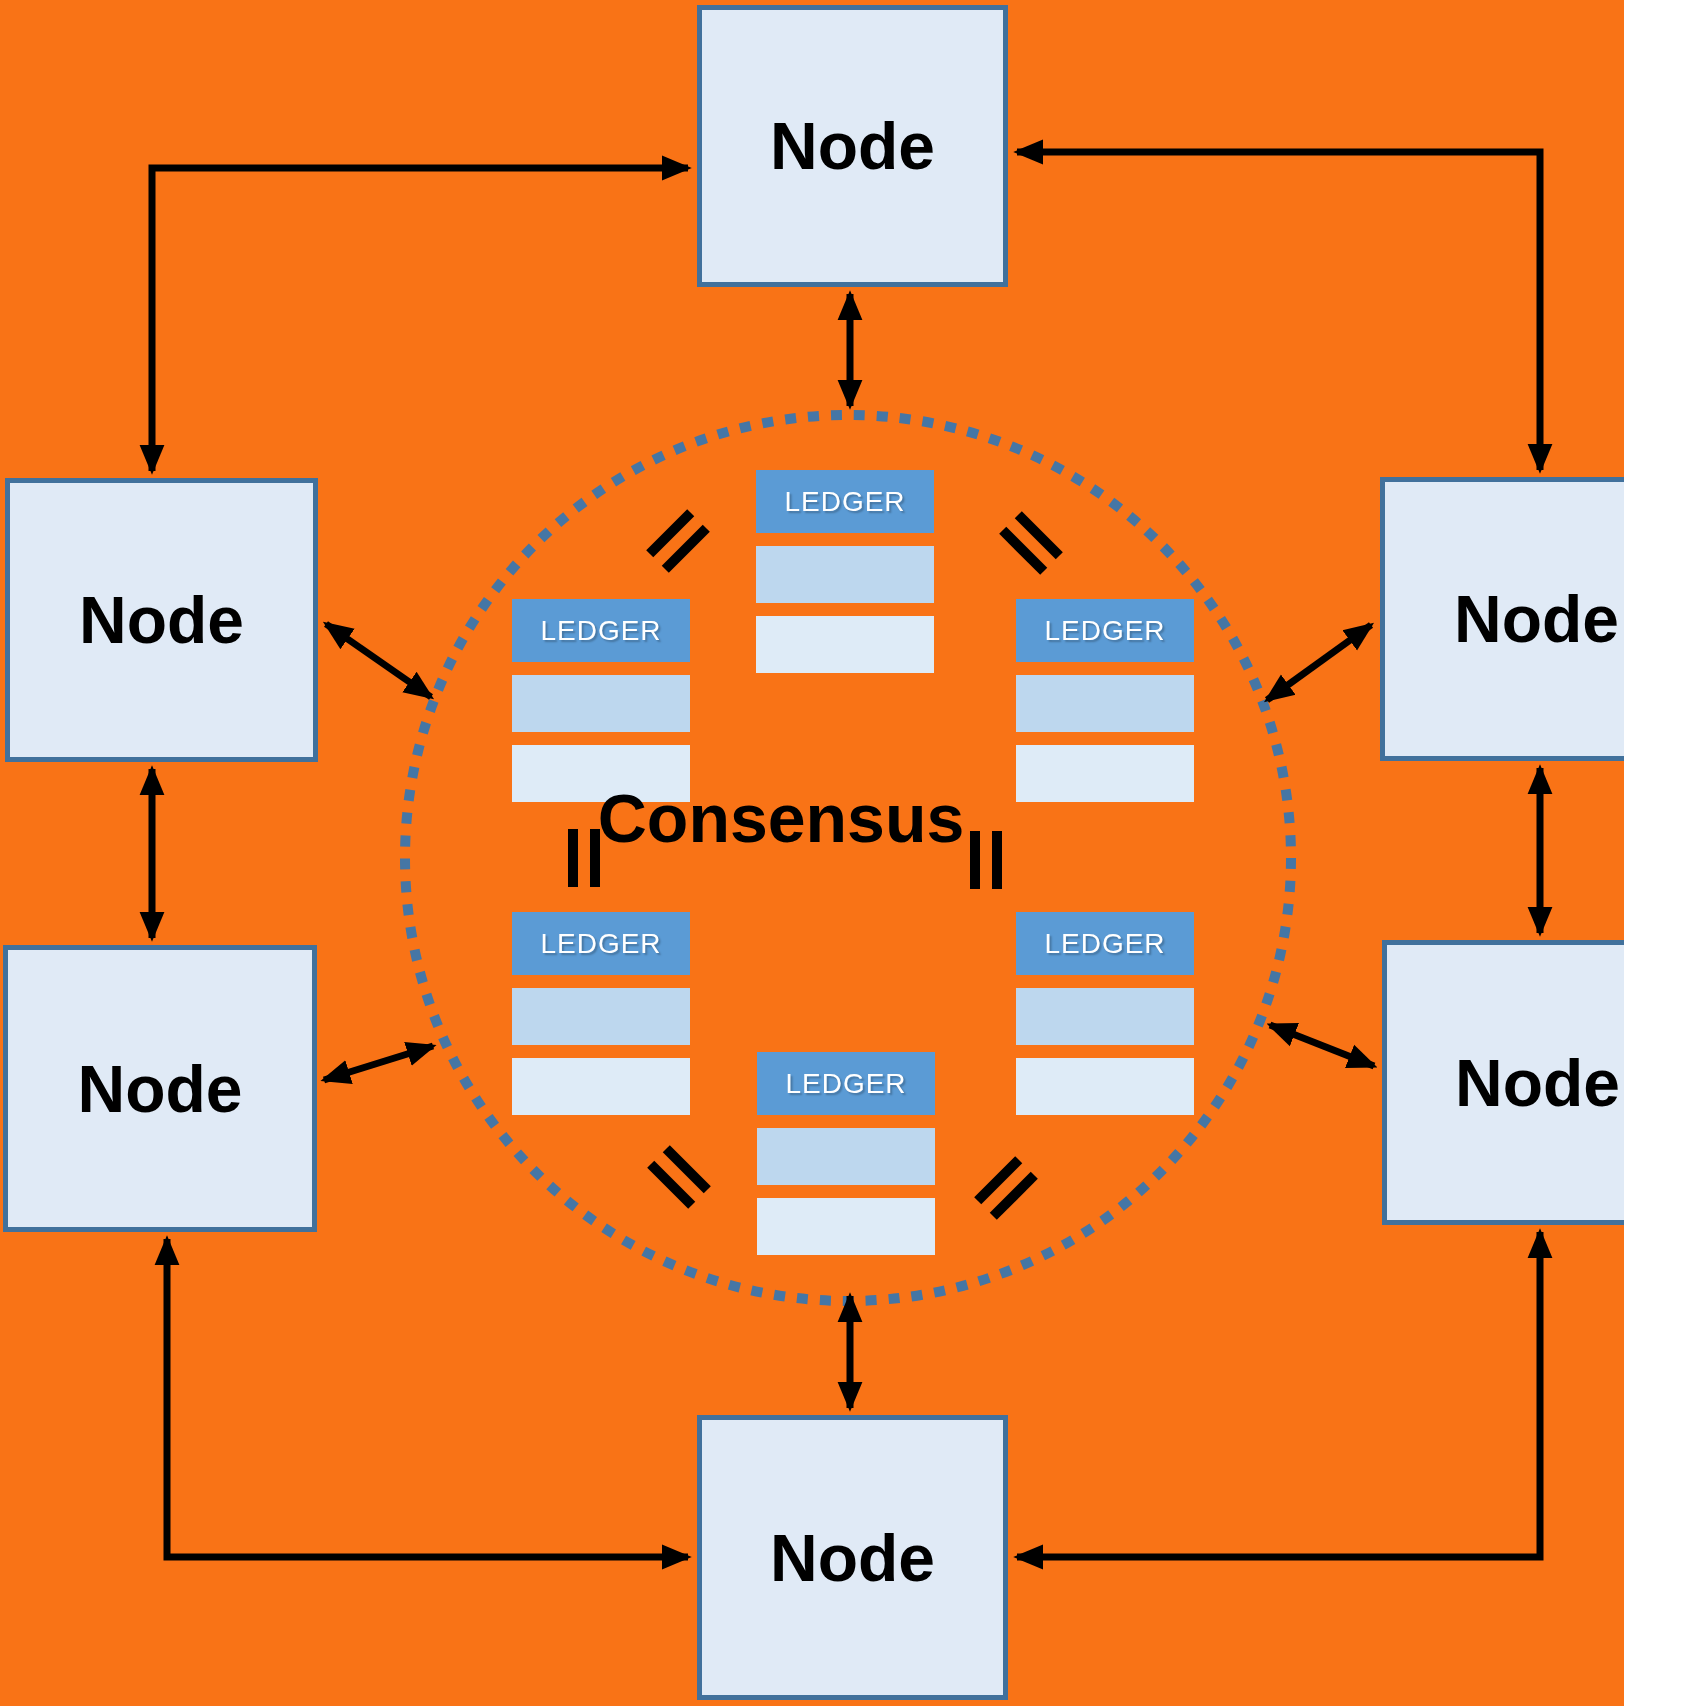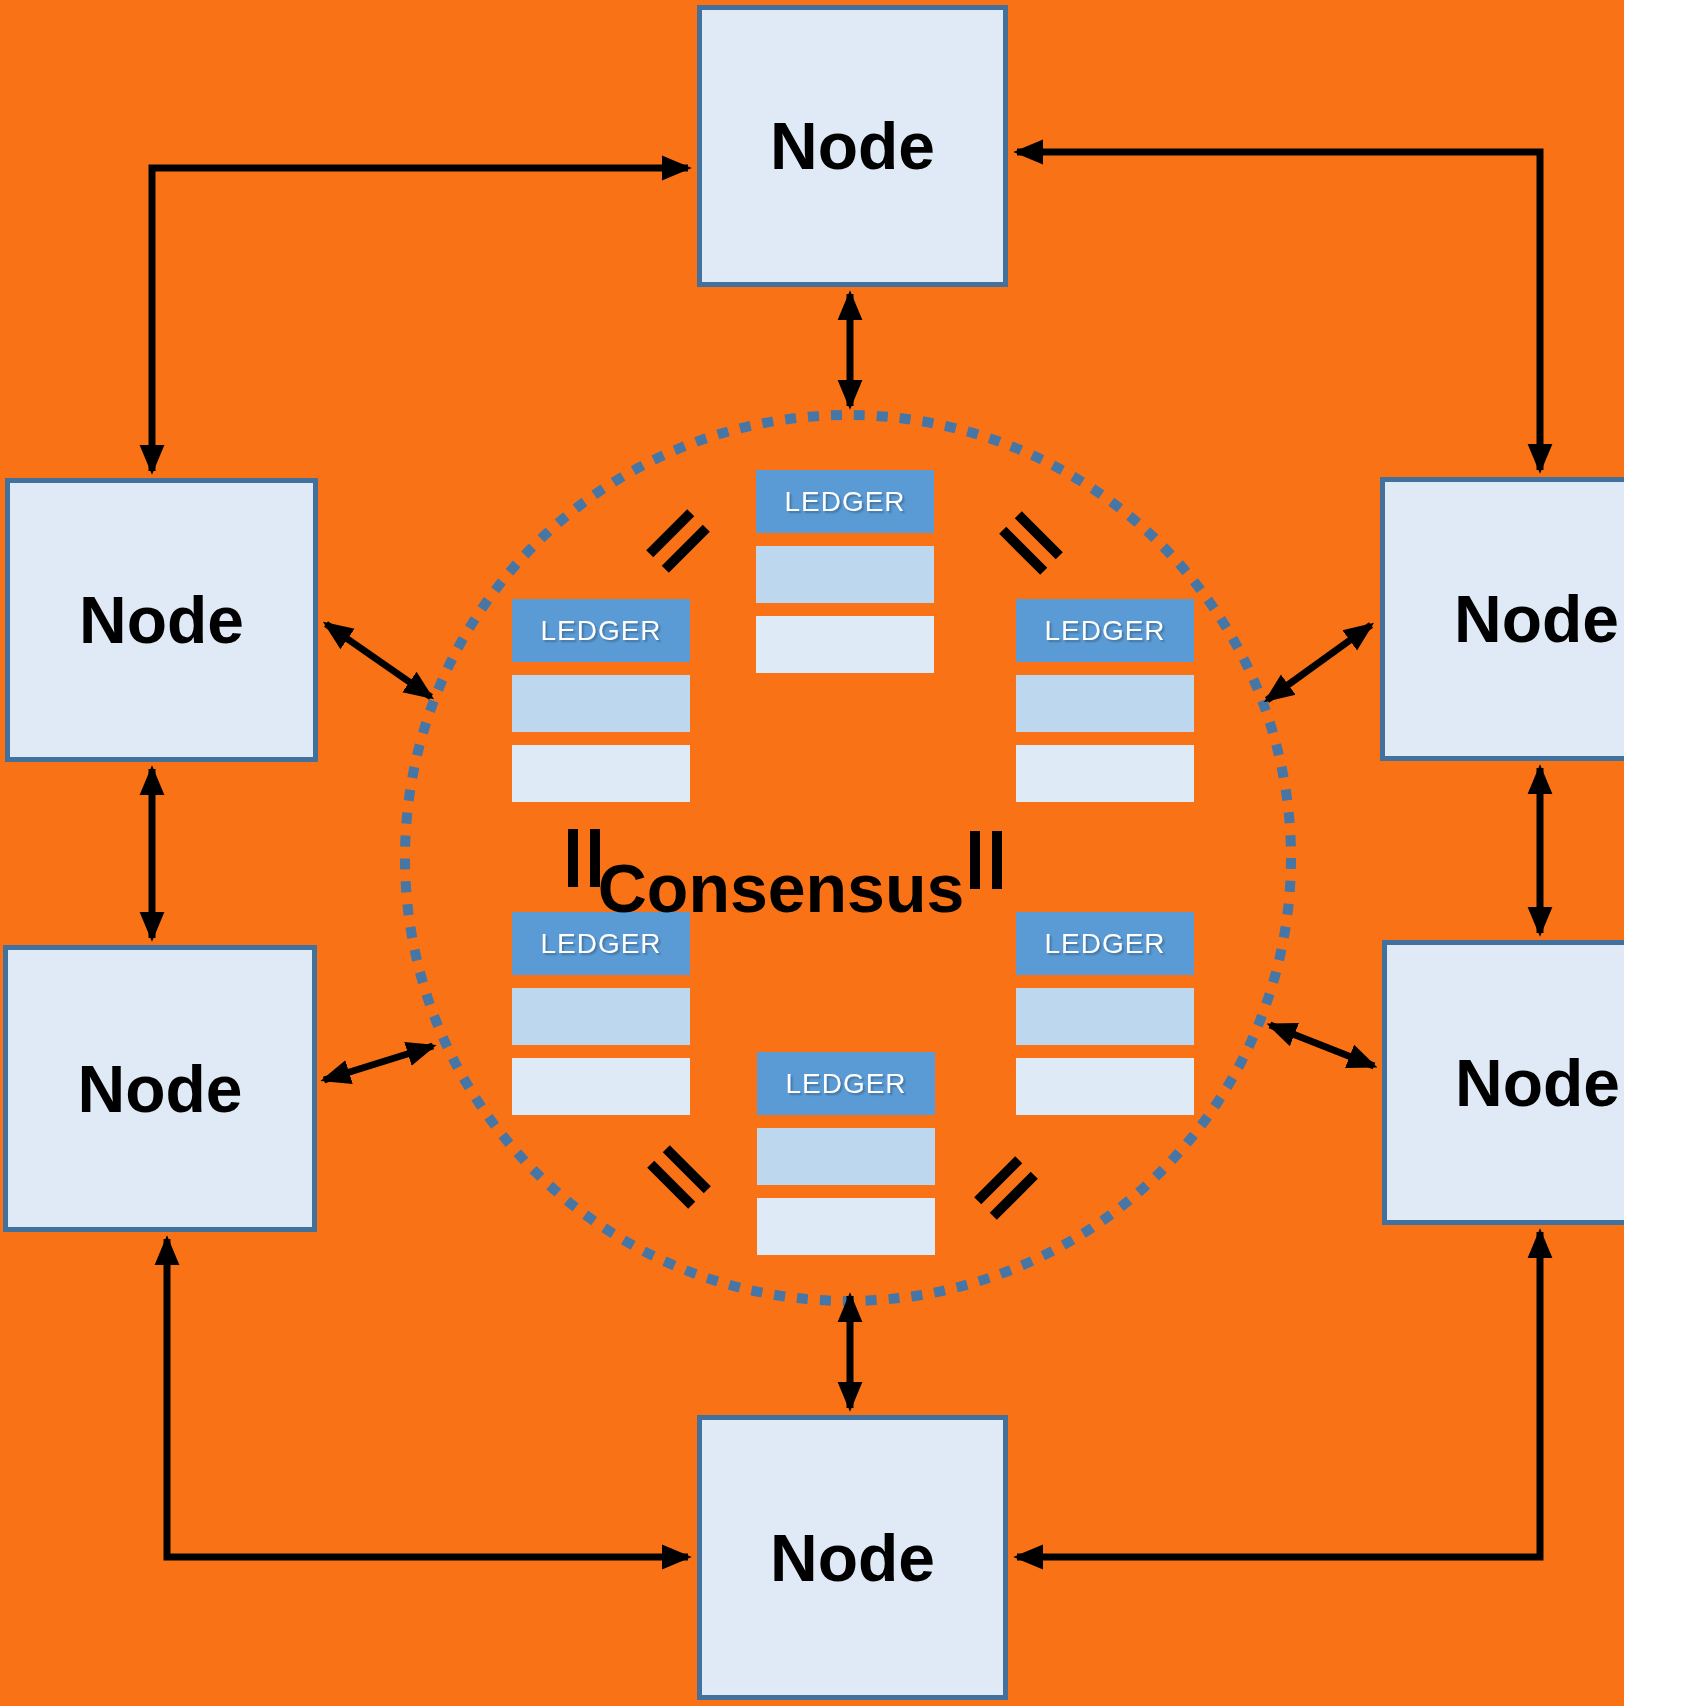--- a/index.html
+++ b/index.html
@@ -38,21 +38,21 @@
   .ledger-row2{ height:57px; margin-top:13px; background:var(--ledger_row_light); }
   #ledger-top      { left:756px;  top:470px;  }
   #ledger-mid-left { left:512px;  top:599px;  }
   #ledger-mid-right{ left:1016px; top:599px;  }
   #ledger-low-left { left:512px;  top:912px;  }
   #ledger-low-right{ left:1016px; top:912px;  }
   #ledger-bottom   { left:757px;  top:1052px; }
 
   
   #consensus-label{
-    position:absolute; left:781px; top:888px; transform:translate(-50%,-50%);
+    position:absolute; left:781px; top:818px; transform:translate(-50%,-50%);
     font-size:68px; font-weight:bold; color:var(--text); white-space:nowrap;
   }
 
   
   .equals{ position:absolute; width:58px; height:32px; }
   .equals .bar{ position:absolute; left:0; width:58px; height:10px; background:var(--arrow); }
   .equals .bar.b1{ top:0; } .equals .bar.b2{ top:22px; }
   #eq-upper-left { left:649px;  top:525px;  transform:rotate(-45deg); }
   #eq-upper-right{ left:1002px; top:527px;  transform:rotate(45deg);  }
   #eq-mid-left   { left:555px;  top:842px;  transform:rotate(90deg);  }

